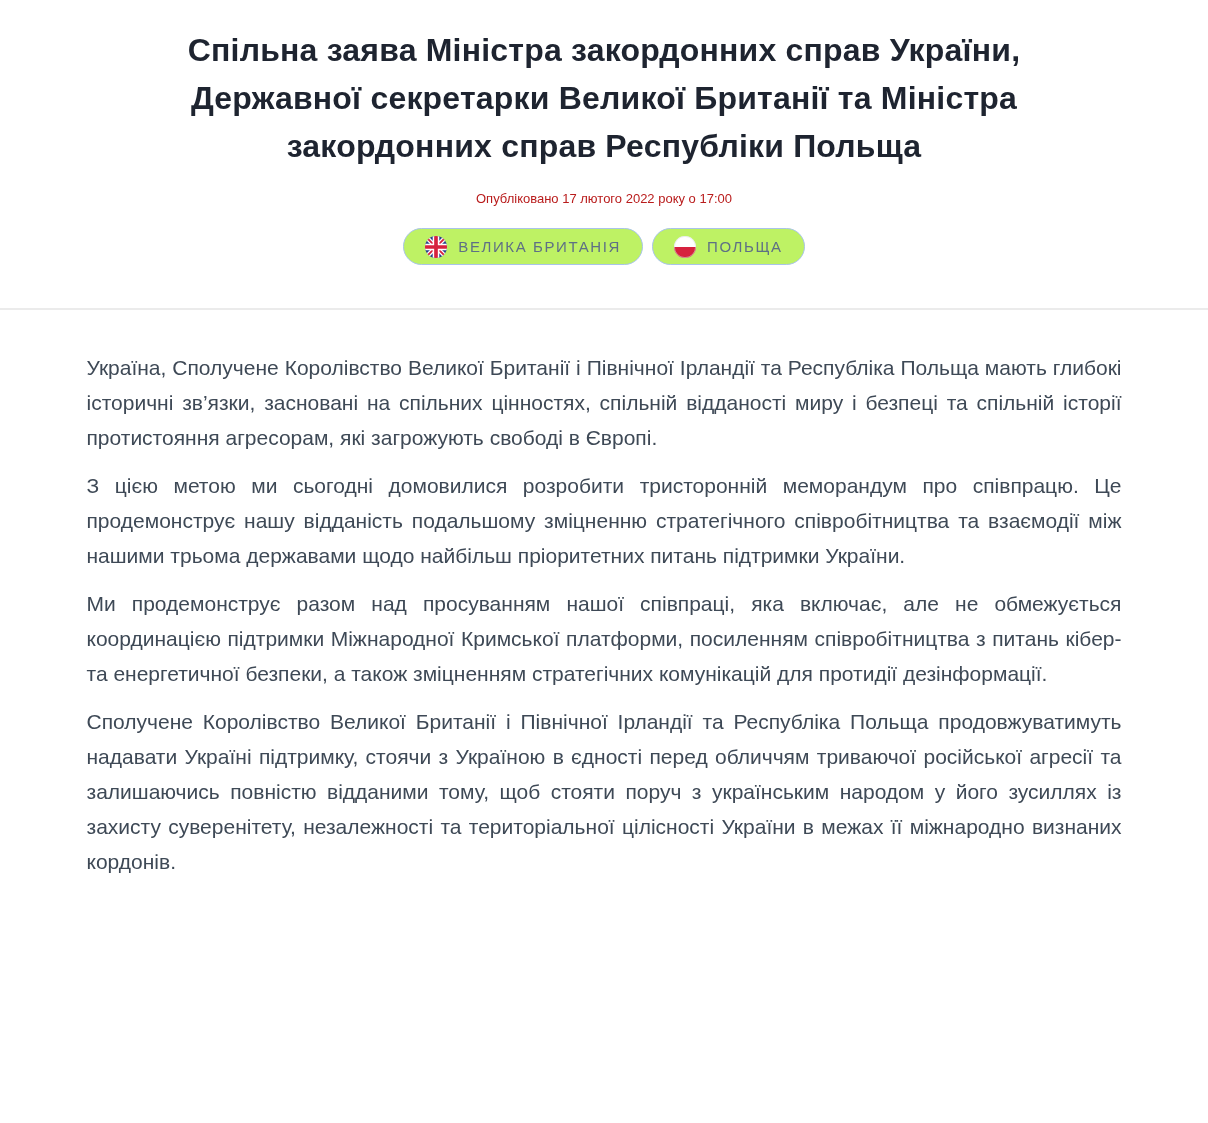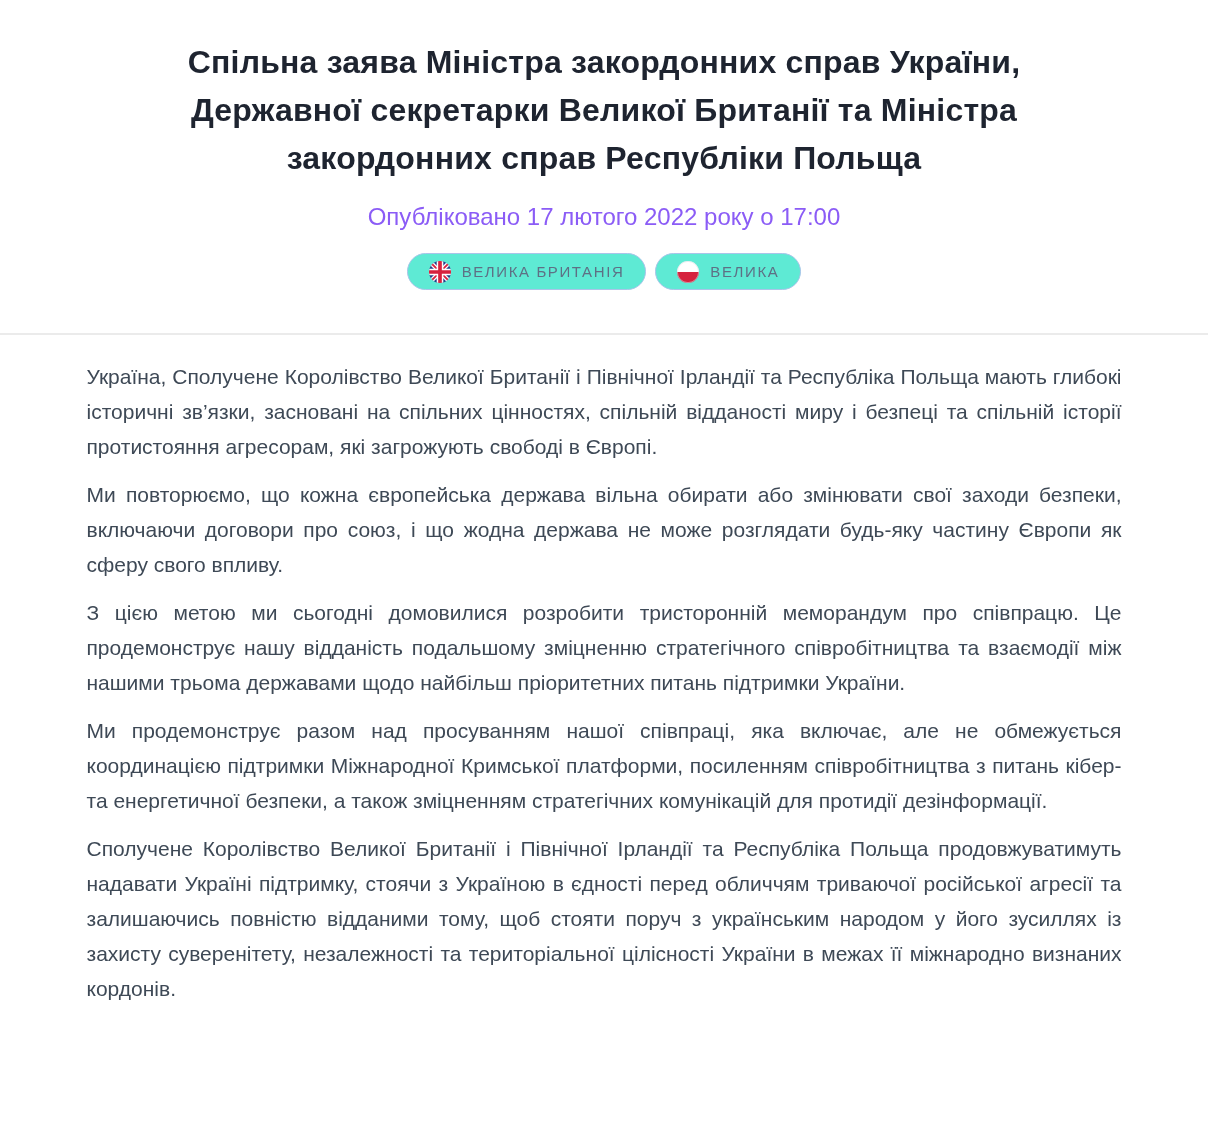--- a/index.html
+++ b/index.html
@@ -4,57 +4,57 @@
 <style>
   * { box-sizing: border-box; }
   html, body {
     margin: 0;
     padding: 0;
     background: #ffffff;
     font-family: "Liberation Sans", sans-serif;
   }
   .page {
     width: 1208px;
-    margin: 12px auto;
+    margin: 0 auto;
     background: #ffffff;
   }
   .article-header {
     max-width: 1000px;
     margin: 0 auto;
     padding-top: 26px;
     text-align: center;
   }
   .article-title {
     margin: 0;
     font-size: 32px;
     line-height: 48px;
     font-weight: 700;
     color: #1e2430;
     letter-spacing: 0.2px;
   }
   .article-date {
     margin-top: 21px;
-    font-size: 24px;
-    color: #8b5cf6;
+    font-size: 13px;
+    color: #b91c1c;
   }
   .tags-row {
     margin-top: 22px;
     display: flex;
     justify-content: center;
     gap: 9px;
   }
   .tag {
     display: inline-flex;
     align-items: center;
     gap: 11px;
     height: 37px;
     padding: 0 21px;
     border: 1.5px solid #a9c4e9;
     border-radius: 19px;
-    background: #5eead4;
+    background: #bef264;
     font-size: 15px;
     letter-spacing: 1.6px;
     color: #5e7085;
     cursor: pointer;
     white-space: nowrap;
   }
   .flag-icon {
     width: 22px;
     height: 22px;
     flex: 0 0 22px;
@@ -62,21 +62,21 @@
   }
   .separator {
     margin-top: 43px;
     width: 100%;
     height: 0;
     border-top: 2px solid #ebebeb;
   }
   .article-body {
     max-width: 1035px;
     margin: 0 auto;
-    padding: 24px 0 14px;
+    padding: 40px 0 14px;
   }
   .article-paragraph {
     margin: 0 0 13px 0;
     font-size: 21px;
     line-height: 35px;
     color: #3e4956;
     text-align: justify;
   }
   .article-paragraph:last-child { margin-bottom: 0; }
 </style>
@@ -120,29 +120,28 @@
                   <circle cx="30" cy="30" r="30"></circle>
                 </clipPath>
               </defs>
             <g clip-path="url(#plClip)">
               <rect width="60" height="30" fill="#ffffff"></rect>
               <rect y="30" width="60" height="30" fill="#d6223e"></rect>
             </g>
             <circle cx="30" cy="30" r="29" fill="none" stroke="#d9dde3" stroke-width="1.5"></circle>
           </svg>
         </span>
-        <span>ВЕЛИКА</span>
+        <span>ПОЛЬЩА</span>
       </span>
 
     </div>
   </header>
 
   <div class="separator"></div>
 
   <main class="article-body">
     <p class="article-paragraph">Україна, Сполучене Королівство Великої Британії і Північної Ірландії та Республіка Польща мають глибокі історичні зв’язки, засновані на спільних цінностях, спільній відданості миру і безпеці та спільній історії протистояння агресорам, які загрожують свободі в Європі.</p>
-    <p class="article-paragraph">Ми повторюємо, що кожна європейська держава вільна обирати або змінювати свої заходи безпеки, включаючи договори про союз, і що жодна держава не може розглядати будь-яку частину Європи як сферу свого впливу.</p>
     <p class="article-paragraph">З цією метою ми сьогодні домовилися розробити тристоронній меморандум про співпрацю. Це продемонструє нашу відданість подальшому зміцненню стратегічного співробітництва та взаємодії між нашими трьома державами щодо найбільш пріоритетних питань підтримки України.</p>
     <p class="article-paragraph">Ми продемонструє разом над просуванням нашої співпраці, яка включає, але не обмежується координацією підтримки Міжнародної Кримської платформи, посиленням співробітництва з питань кібер- та енергетичної безпеки, а також зміцненням стратегічних комунікацій для протидії дезінформації.</p>
     <p class="article-paragraph">Сполучене Королівство Великої Британії і Північної Ірландії та Республіка Польща продовжуватимуть надавати Україні підтримку, стоячи з Україною в єдності перед обличчям триваючої російської агресії та залишаючись повністю відданими тому, щоб стояти поруч з українським народом у його зусиллях із захисту суверенітету, незалежності та територіальної цілісності України в межах її міжнародно визнаних кордонів.</p>
   </main>
 
 </div>
 
 </body></html>

